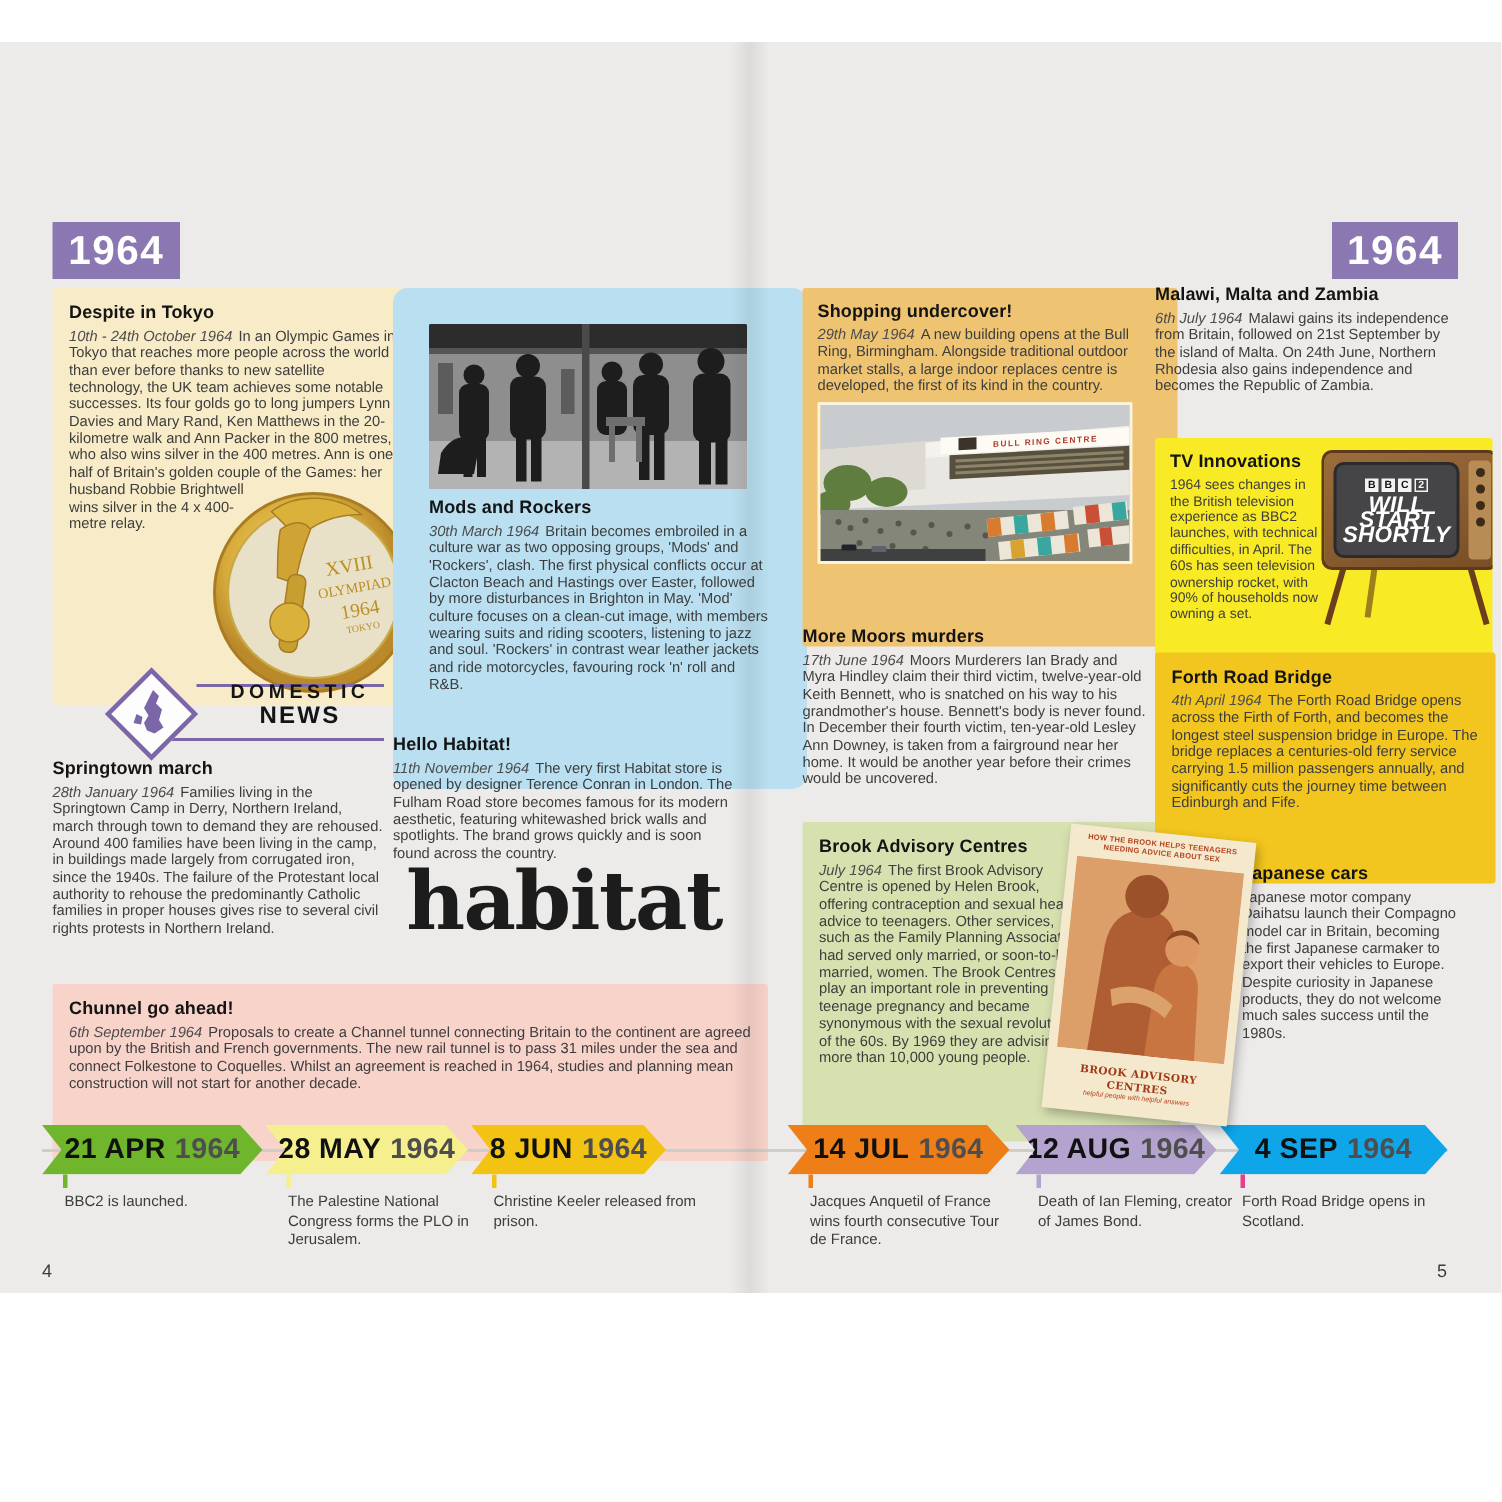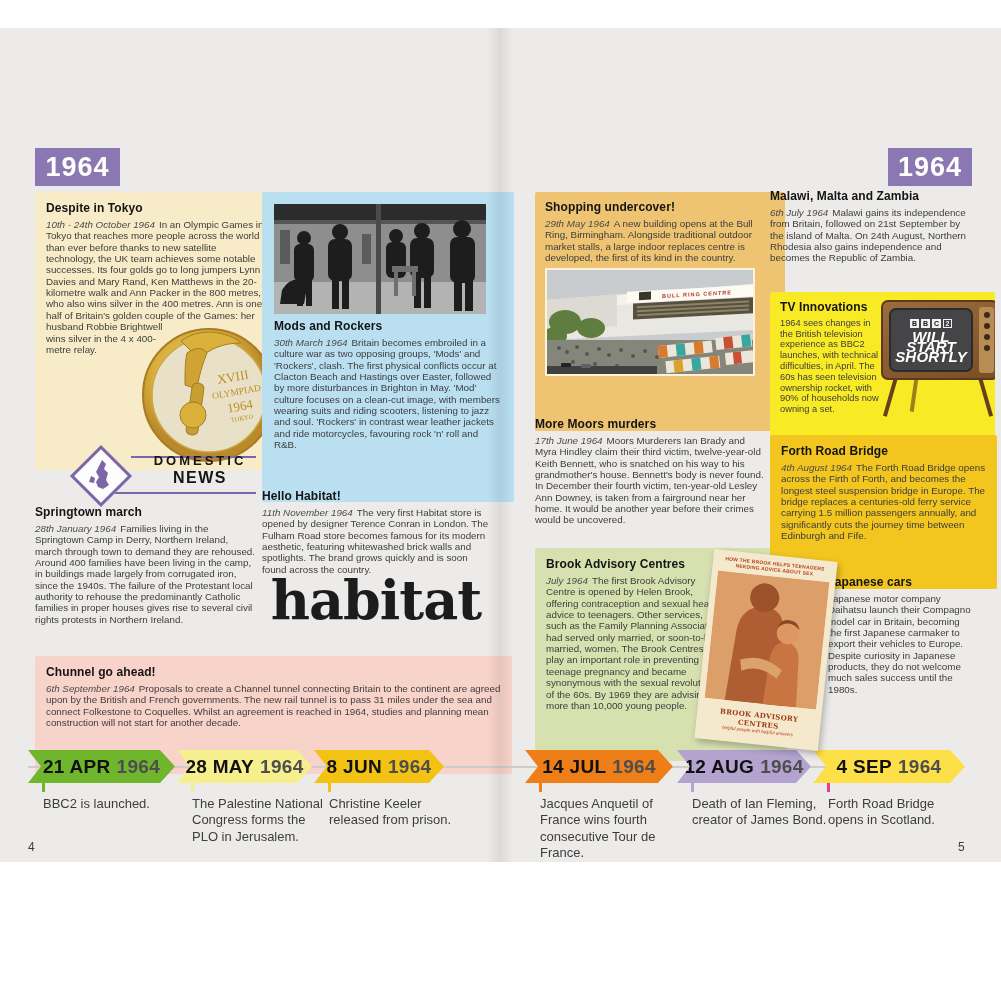--- a/index.html
+++ b/index.html
@@ -26,21 +26,21 @@
   .medal-wrap svg{position:absolute;left:-4px;top:106px;}
   .domestic{left:35px;top:420px;width:221px;height:56px;}
   .dn-diamond{position:absolute;left:44px;top:6px;width:38px;height:38px;background:#fdfdfd;
               border:3px solid #7b66a8;transform:rotate(45deg);}
   .dn-map{position:absolute;left:46px;top:8px;width:40px;height:40px;}
   .dn-lines{position:absolute;background:#7b66a8;height:2px;}
   .dn-text{position:absolute;left:95px;top:5px;width:140px;text-align:center;color:#141414;}
   .dn-kicker{font-size:13px;font-weight:bold;letter-spacing:3px;}
   .dn-title{font-size:16px;font-weight:bold;letter-spacing:1.5px;margin-top:1px;}
   .springtown{left:35px;top:478px;width:221px;}
-  .mods{left:262px;top:164px;width:228px;height:286px;padding:12px;}
+  .mods{left:262px;top:164px;width:228px;height:286px;padding:24px;border-radius:10px;}
   .photo{display:block;border-radius:1px;}
   .mods .sec-title{margin-top:6px;}
   .habitat-sec{left:262px;top:462px;width:228px;}
   .habitat-logo{left:262px;top:540px;width:228px;text-align:center;
                 font-family:"DejaVu Serif",serif;font-weight:600;font-size:54px;color:#1c1c1c;letter-spacing:-1px;}
   .chunnel{left:35px;top:628px;width:455px;height:98px;}
   
   .shopping{left:535px;top:164px;width:230px;height:221px;padding:9px 10px;}
   .shopping .photo{margin-top:5px;border:2px solid rgba(255,252,240,.85);}
   .moors{left:535px;top:390px;width:230px;}
@@ -77,21 +77,21 @@
   .pam-photo{width:100%;height:128px;margin-top:3px;}
   .pam-title{font-family:"DejaVu Serif",serif;font-size:7px;font-weight:bold;color:#a03a18;margin-top:3px;letter-spacing:.3px;}
   .pam-tag{font-size:4.6px;color:#b5431f;font-style:italic;}
   
   .tl-line{left:28px;top:738px;width:937px;height:2px;background:#cfcdca;}
   .tl-arrow{height:33px;top:722px;display:flex;align-items:center;justify-content:center;
             clip-path:polygon(0 0,calc(100% - 15px) 0,100% 50%,calc(100% - 15px) 100%,0 100%,13px 50%);
             font-size:19px;font-weight:bold;color:#111;z-index:2;letter-spacing:.3px;}
   .tl-year{color:#4e4e4e;margin-left:6px;font-weight:700;}
   .tl-tick{width:3px;height:9px;top:755px;z-index:2;}
-  .tl-text{top:768px;font-size:13px;line-height:1.25;color:#3d3d3d;width:138px;}
+  .tl-text{top:768px;font-size:10px;line-height:1.25;color:#3d3d3d;width:138px;}
   .pagenum{top:812px;font-size:12px;color:#3c3c3c;}
   em{font-style:italic;}
 </style>
 </head>
 <body>
 
 <div class="spread">
 
   <div class="abs year-badge" id="badgeL" style="background-color: rgb(139, 120, 179);">1964</div>
   <div class="abs year-badge" id="badgeR" style="background-color: rgb(139, 120, 179);">1964</div>
@@ -290,21 +290,21 @@
       <path d="M58,46 Q68,36 78,46 Q76,38 68,38 Q60,38 58,46 Z" fill="#7a2f0e"></path>
       <path d="M28,78 Q48,70 66,84 L62,92 Q46,80 30,88 Z" fill="#d99a62"></path>
       <rect width="100" height="116" fill="#f2d3a8" opacity=".15"></rect>
     </svg>
     <div class="pam-title">BROOK ADVISORY CENTRES</div>
     <div class="pam-tag">helpful people with helpful answers</div>
   </div>
 
   <div class="abs sec malawi">
     <div class="sec-title">Malawi, Malta and Zambia</div>
-    <div><em class="date">6th July 1964</em><span>Malawi gains its independence from Britain, followed on 21st September by the island of Malta. On 24th August, Northern Rhodesia also gains independence and becomes the Republic of Zambia.</span></div>
+    <div><em class="date">6th July 1964</em><span>Malawi gains its independence from Britain, followed on 21st September by the island of Malta. On 24th June, Northern Rhodesia also gains independence and becomes the Republic of Zambia.</span></div>
   </div>
 
   <div class="abs sec box tvbox" style="background-color: rgb(248, 234, 37);">
     <div class="sec-inner">
       <div class="sec-title">TV Innovations</div>
       <div><span>1964 sees changes in the British television experience as BBC2 launches, with technical difficulties, in April. The 60s has seen television ownership rocket, with 90% of households now owning a set.</span></div>
     </div>
     <div class="tv">
       <div class="tv-leg leg3"></div>
       <div class="tv-leg leg1"></div>
@@ -325,21 +325,21 @@
           <div class="knob"></div>
           <div class="knob"></div>
           <div class="knob"></div>
         </div>
       </div>
     </div>
   </div>
 
   <div class="abs sec box forth" style="background-color: rgb(242, 197, 31);">
     <div class="sec-title">Forth Road Bridge</div>
-    <div><em class="date">4th August 1964</em><span>The Forth Road Bridge opens across the Firth of Forth, and becomes the longest steel suspension bridge in Europe. The bridge replaces a centuries-old ferry service carrying 1.5 million passengers annually, and significantly cuts the journey time between Edinburgh and Fife.</span></div>
+    <div><em class="date">4th April 1964</em><span>The Forth Road Bridge opens across the Firth of Forth, and becomes the longest steel suspension bridge in Europe. The bridge replaces a centuries-old ferry service carrying 1.5 million passengers annually, and significantly cuts the journey time between Edinburgh and Fife.</span></div>
   </div>
 
   <div class="abs sec japanese">
     <div class="sec-title">Japanese cars</div>
     <div><span>Japanese motor company Daihatsu launch their Compagno model car in Britain, becoming the first Japanese carmaker to export their vehicles to Europe. Despite curiosity in Japanese products, they do not welcome much sales success until the 1980s.</span></div>
   </div>
 
   <div class="abs tl-line"></div>
 
   <div class="abs tl-arrow" style="left: 28px; width: 147px; background-color: rgb(111, 182, 44);">
@@ -355,21 +355,21 @@
       <span class="tl-year">1964</span>
   </div>
   <div class="abs tl-arrow" style="left: 525px; width: 148px; background-color: rgb(238, 126, 24);">
     <span>14 JUL</span>
       <span class="tl-year">1964</span>
   </div>
   <div class="abs tl-arrow" style="left: 677px; width: 134px; background-color: rgb(179, 163, 206);">
     <span>12 AUG</span>
       <span class="tl-year">1964</span>
   </div>
-  <div class="abs tl-arrow" style="left: 813px; width: 152px; background-color: #fde047;">
+  <div class="abs tl-arrow" style="left: 813px; width: 152px; background-color: #0ea5e9;">
     <span>4 SEP</span>
       <span class="tl-year">1964</span>
   </div>
 
   <div class="abs tl-tick" style="left: 42px; background-color: rgb(111, 182, 44);"></div>
   <div class="abs tl-tick" style="left: 191px; background-color: rgb(246, 239, 142);"></div>
   <div class="abs tl-tick" style="left: 328px; background-color: rgb(243, 195, 19);"></div>
   <div class="abs tl-tick" style="left: 539px; background-color: rgb(238, 126, 24);"></div>
   <div class="abs tl-tick" style="left: 691px; background-color: rgb(179, 163, 206);"></div>
   <div class="abs tl-tick" style="left: 827px; background-color: rgb(228, 65, 140);"></div>

